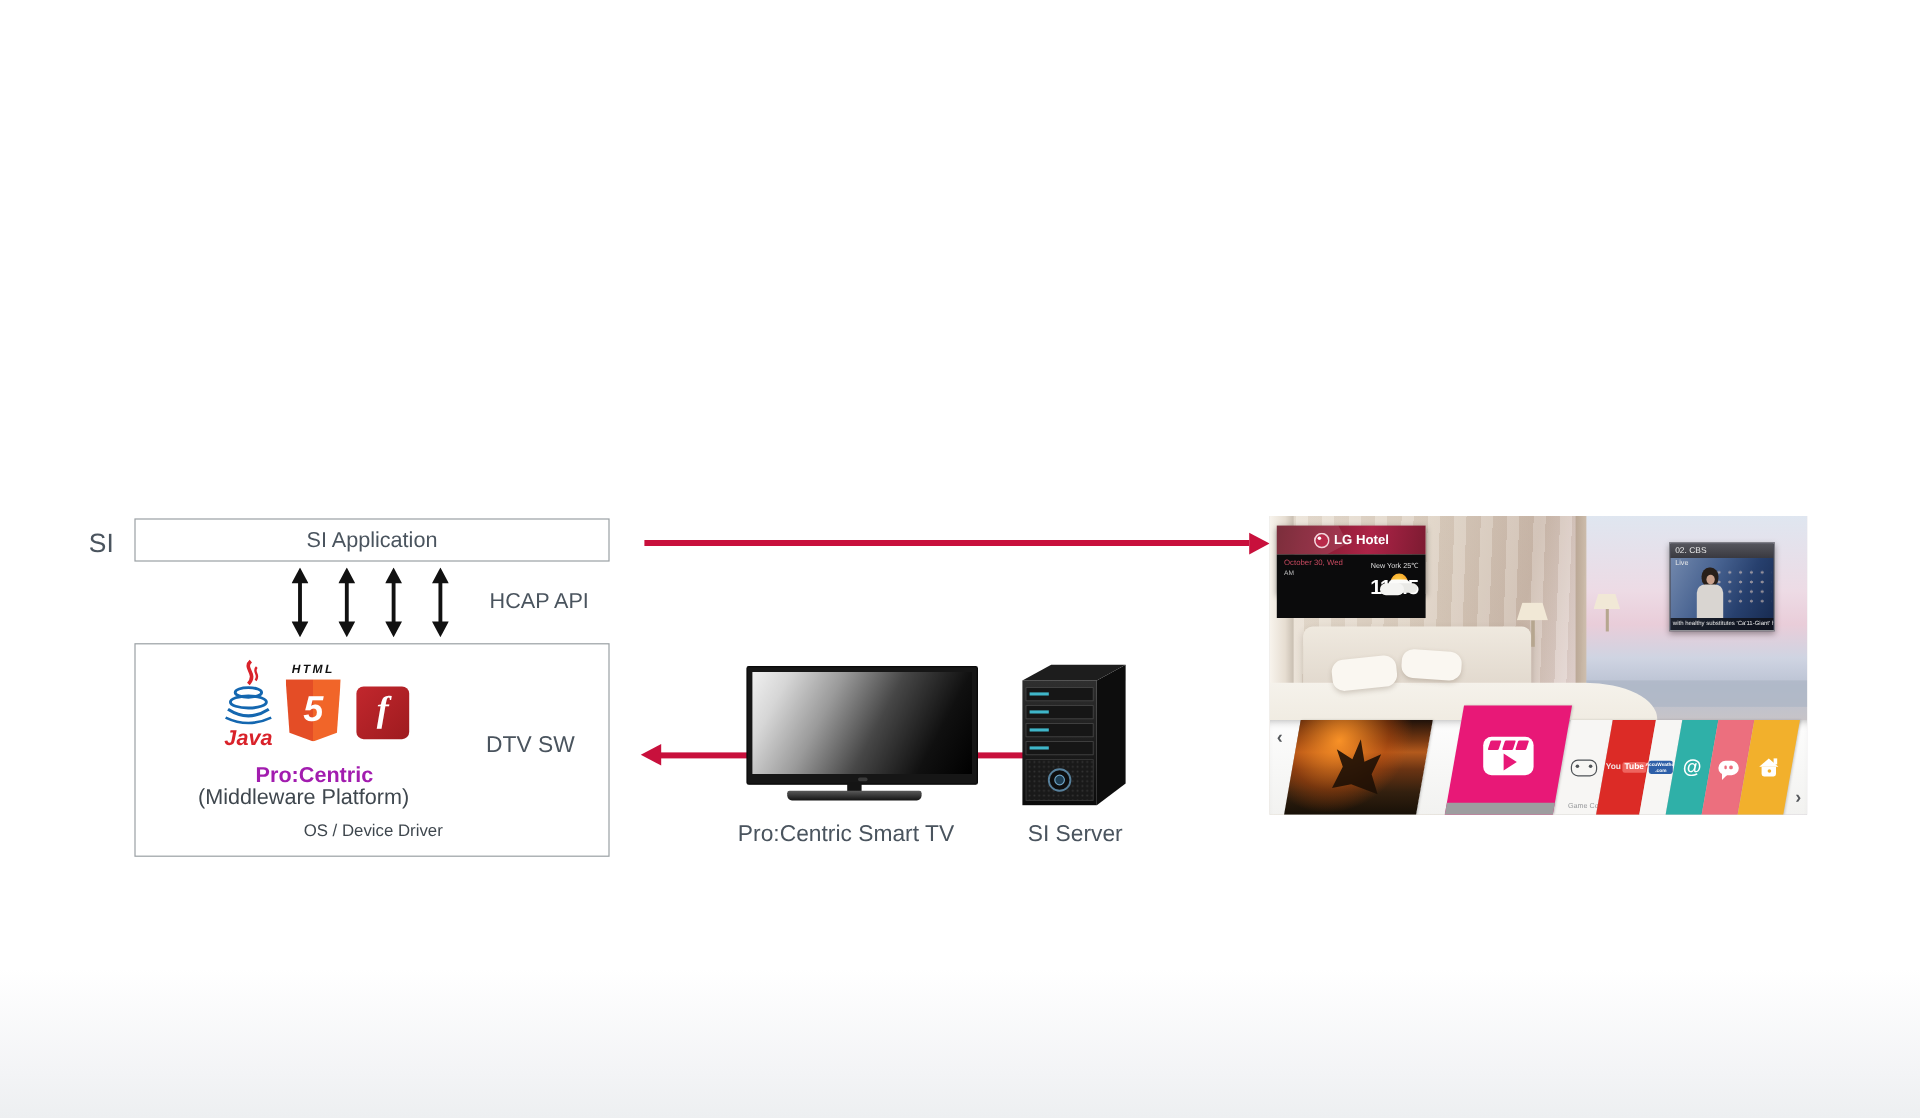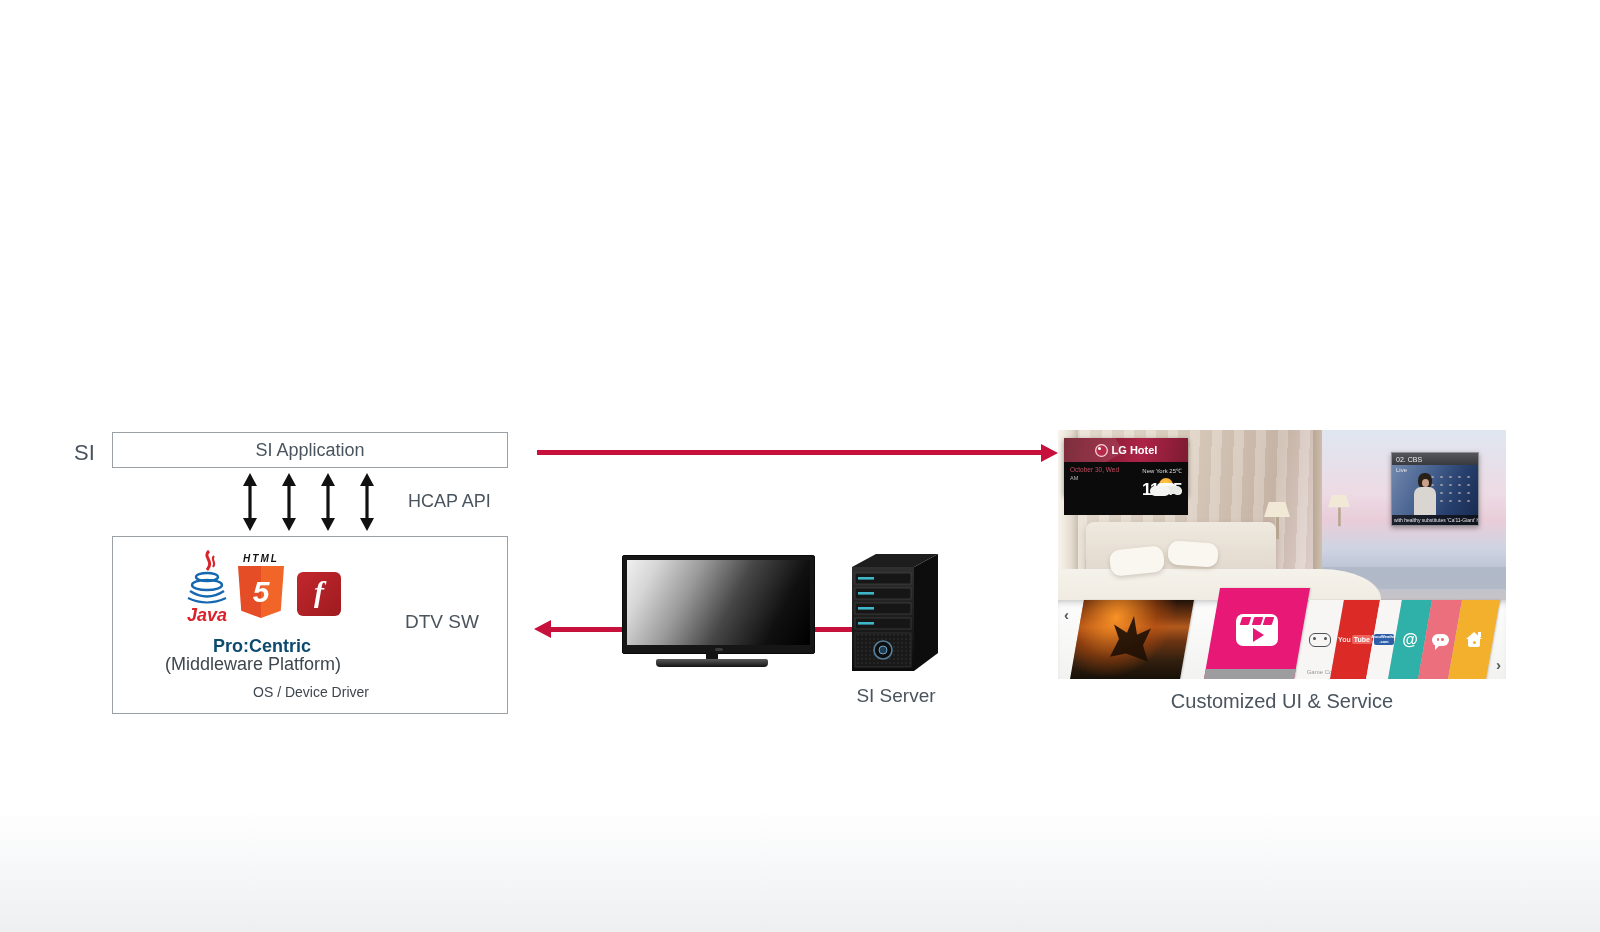--- a/index.html
+++ b/index.html
@@ -13,21 +13,21 @@
 
   
   .si-label{left:74px;top:440px;font-size:22px;}
   .si-app-box{left:112px;top:432px;width:394px;height:34px;border:1px solid #9aa0a4;
     display:flex;align-items:center;justify-content:center;font-size:18px;background:#fff;}
   .hcap-arrow{top:473px;}
   .hcap-a1{left:243px;} .hcap-a2{left:282px;} .hcap-a3{left:321px;} .hcap-a4{left:360px;}
   .hcap-api{left:408px;top:491px;font-size:18px;}
   .dtv-box{left:112px;top:536px;width:394px;height:176px;border:1px solid #9aa0a4;background:#fff;}
   .dtv-sw{left:405px;top:611px;font-size:19px;}
-  .procentric{left:152px;top:636px;width:220px;text-align:center;font-size:18px;font-weight:bold;color:#0c4a6e;}
+  .procentric{left:152px;top:636px;width:220px;text-align:center;font-size:18px;font-weight:bold;color:#a21caf;}
   .middleware{left:113px;top:654px;width:280px;text-align:center;font-size:18px;color:#3f474e;}
   .os-driver{left:211px;top:684px;width:200px;text-align:center;font-size:14px;color:#3f474e;}
 
   
   .html5-logo{left:238px;top:554px;width:46px;height:68px;text-align:center;font-style:italic;}
   .html-word{font-size:10px;font-weight:bold;letter-spacing:2px;color:#121212;line-height:10px;}
   .shield{margin-top:2px;height:52px;background:linear-gradient(90deg,#e44d26 0 50%,#f16529 50% 100%);
     clip-path:polygon(0 0,100% 0,93% 86%,50% 100%,7% 86%);
     display:flex;align-items:center;justify-content:center;}
   .shield span{color:#fff;font-size:30px;font-weight:bold;line-height:1;}
@@ -274,20 +274,21 @@
       <rect x="10" y="58" width="16" height="2.6" fill="#3fb6c9"></rect>
       <rect x="7" y="69" width="56" height="11" fill="#161616" stroke="#474747" stroke-width=".7"></rect>
       <rect x="10" y="73" width="16" height="2.6" fill="#3fb6c9"></rect>
     </g>
     <rect x="7" y="84" width="56" height="34" fill="#191919" stroke="#3a3a3a" stroke-width=".7"></rect>
     <rect x="7" y="84" width="56" height="34" fill="url(#dots)"></rect>
     <circle cx="35" cy="101" r="9" fill="#0e0e0e" stroke="#57809c" stroke-width="1.6"></circle>
     <circle cx="35" cy="101" r="4" fill="#1d3d52" stroke="#6fa3c4" stroke-width="1"></circle>
   </svg>
 
+  <div class="abs dev-label tv-dev-label">Pro:Centric Smart TV</div>
   <div class="abs dev-label server-dev-label">SI Server</div>
 
   <div class="abs shot">
     <div class="room-base"></div>
     <div class="wall-stripes"></div>
     <div class="column"></div>
     <div class="curtain"></div>
     <div class="window-sky"></div>
     <div class="sea"></div>
     <div class="headboard"></div>
@@ -400,15 +401,14 @@
             <div class="home-body"></div>
               <div class="home-dot"></div>
           </div>
         </div>
       </div>
 
       <div class="chev chev-right">›</div>
     </div>
   </div>
 
-  <div class="abs screen-caption">Customized UI &amp; Service</div>
 
 </div>
 
 </body></html>

